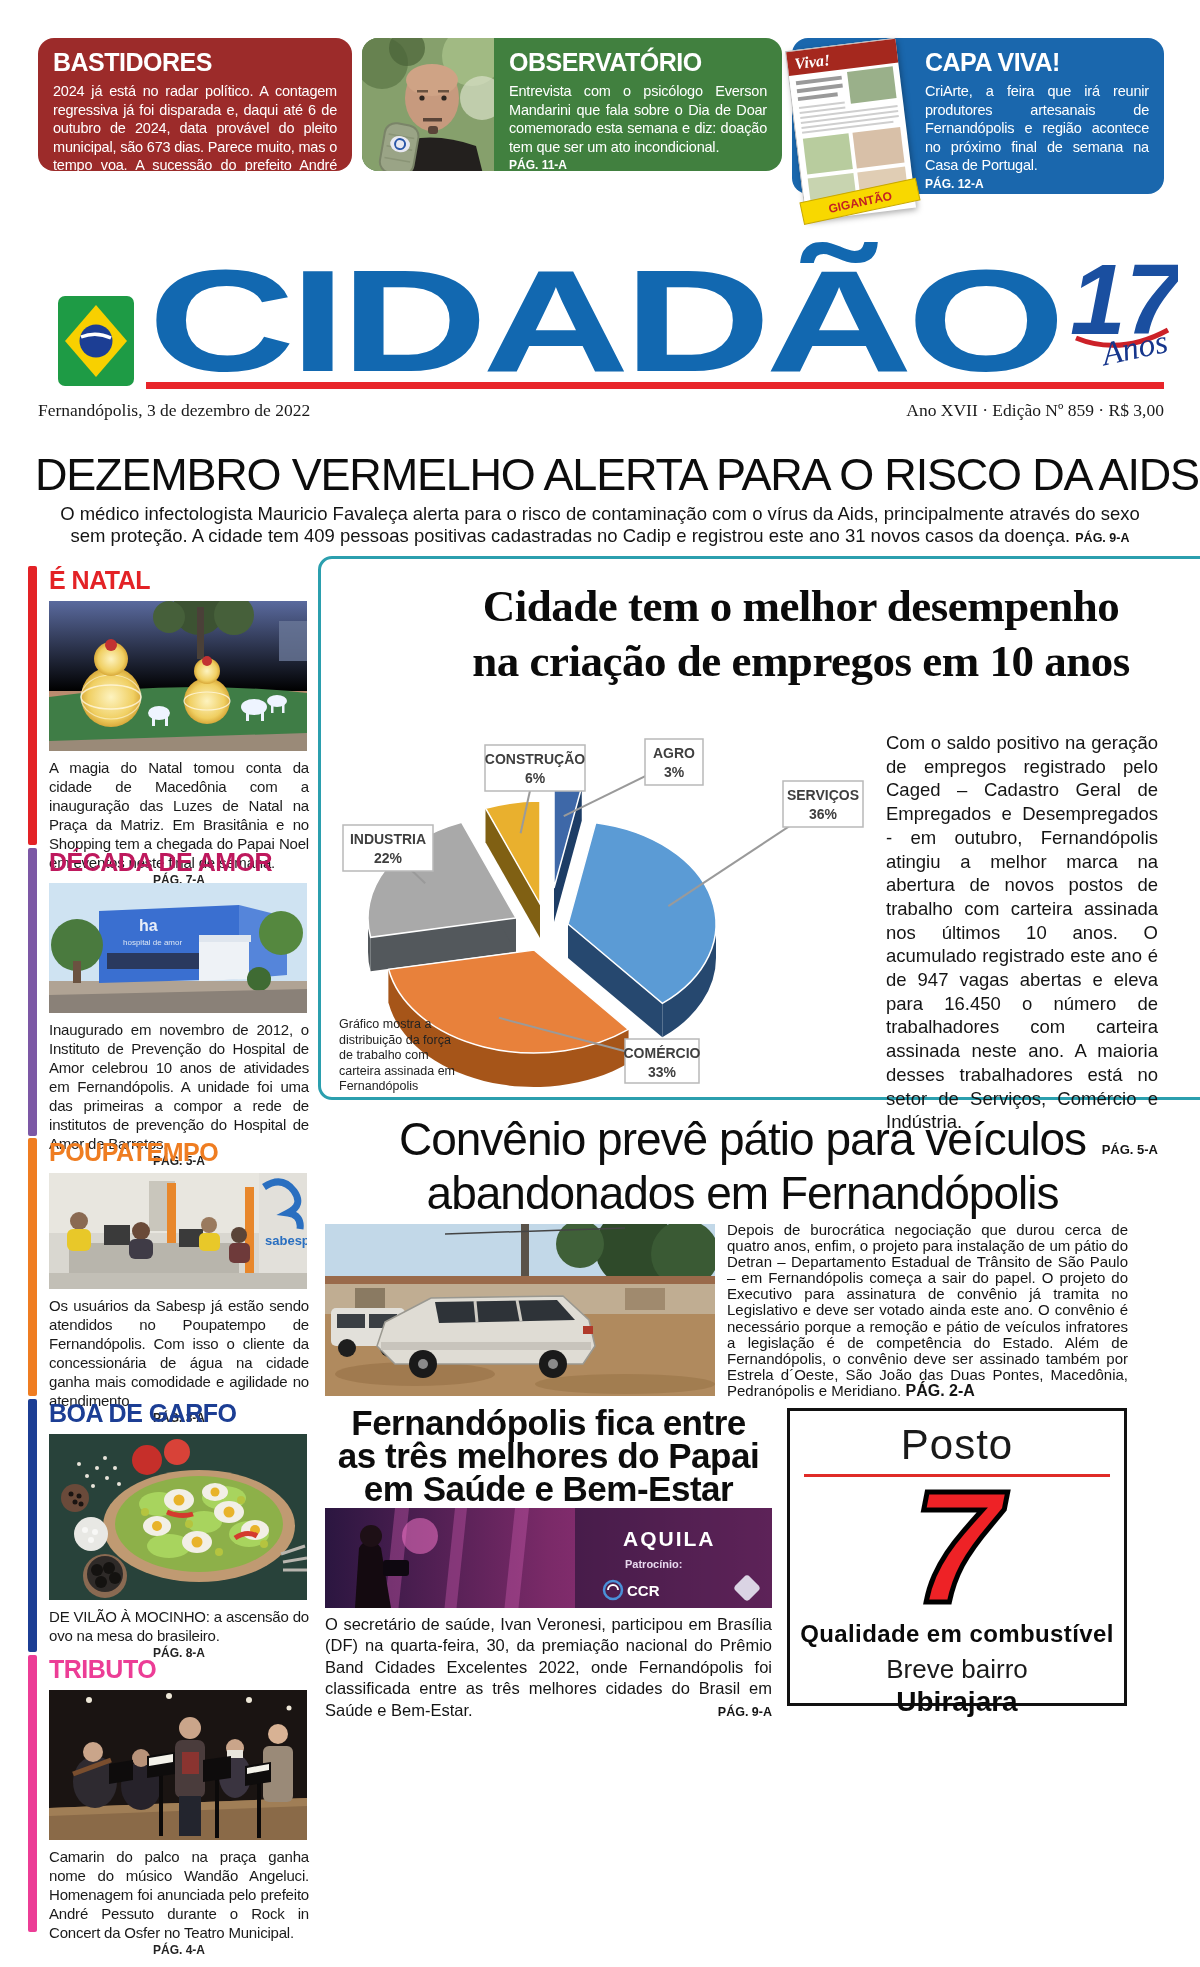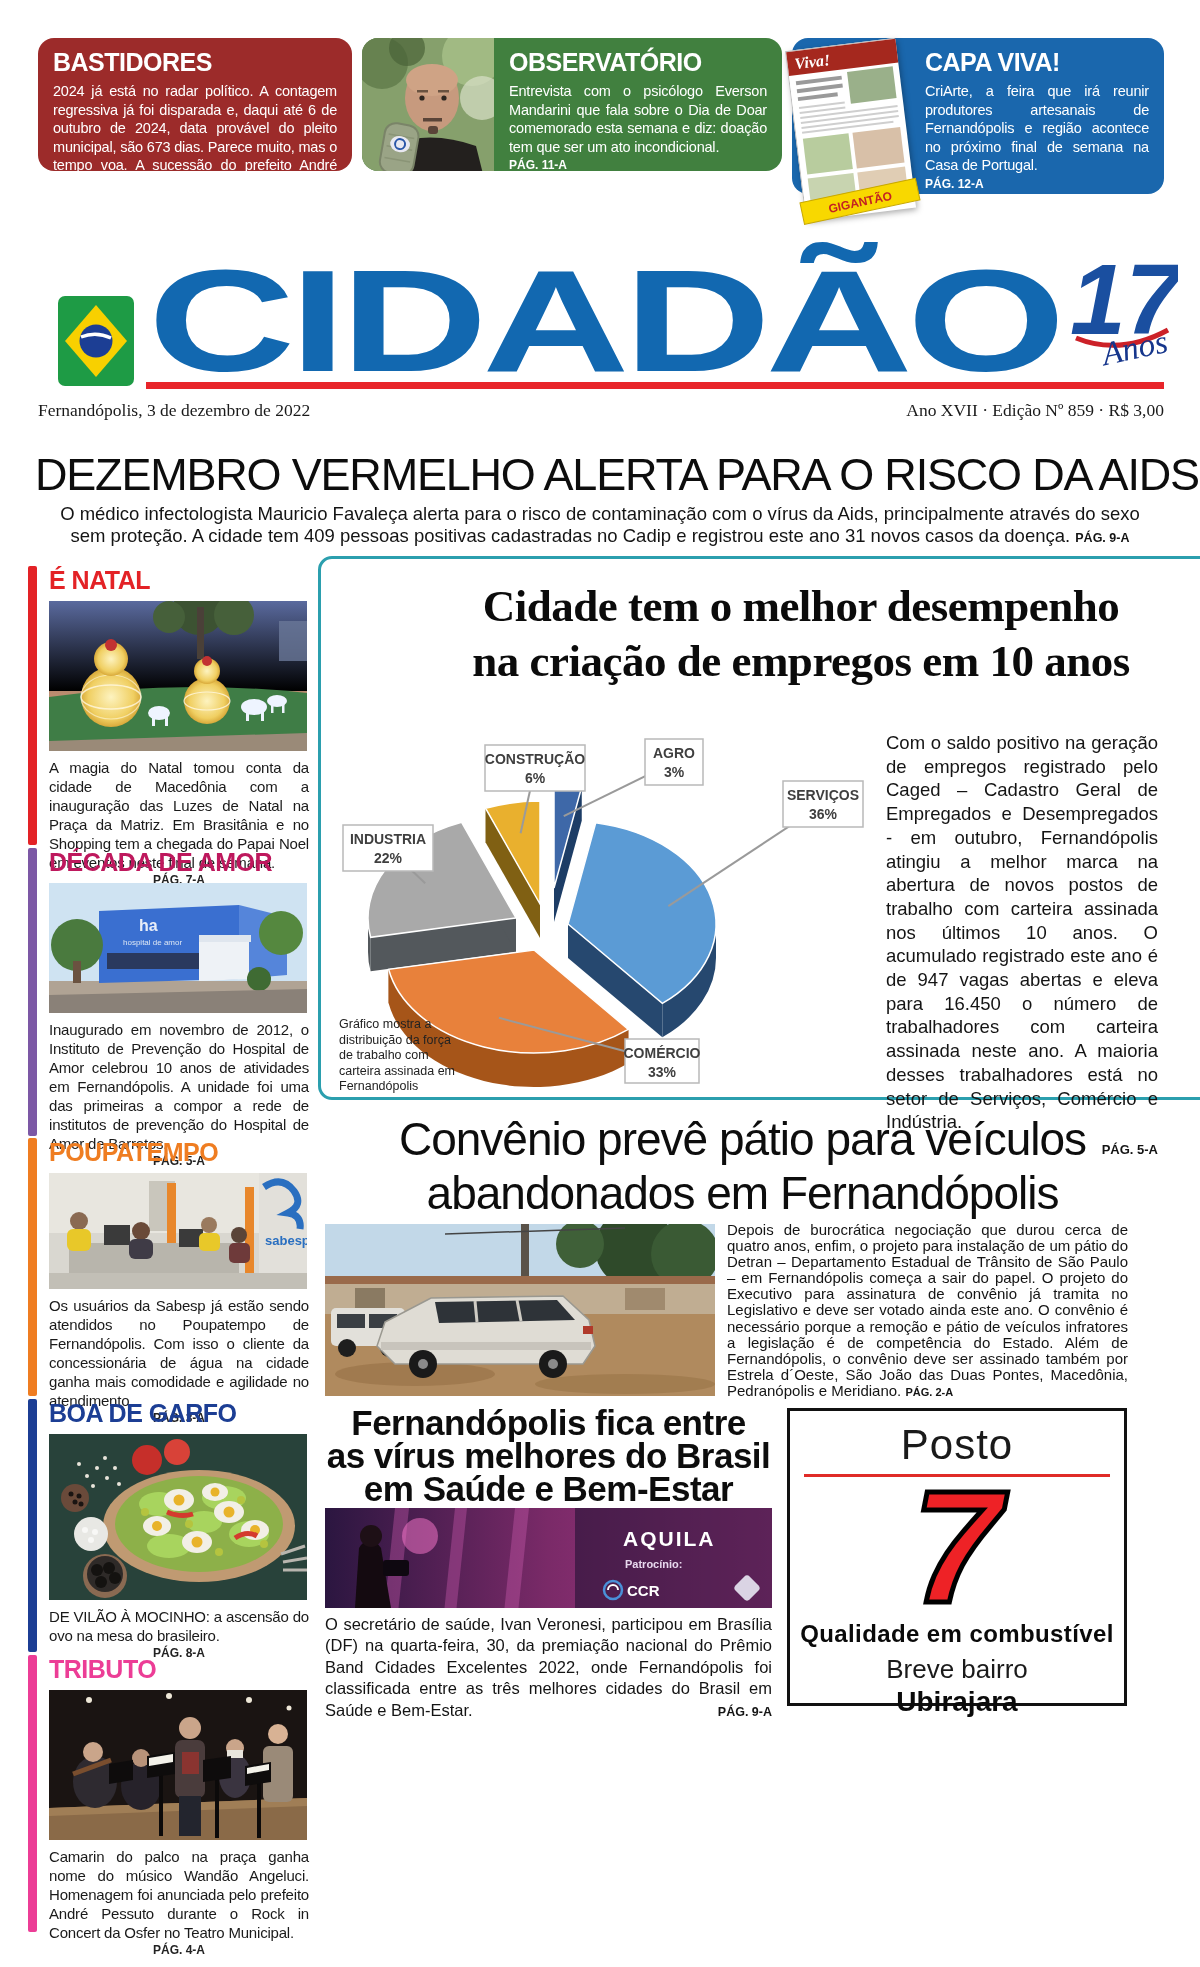--- a/index.html
+++ b/index.html
@@ -57,21 +57,21 @@
   #jobs-pie{position:absolute;left:14px;top:130px;overflow:visible}
   #jobs-caption{position:absolute;left:18px;top:458px;width:124px;font-size:12.5px;line-height:15.5px;color:#222}
   .pie-label{font:bold 14px "Liberation Sans",sans-serif;fill:#3f3f3f}
 
   
   #patio-headline{position:absolute;left:320px;top:1112px;width:845px;text-align:center;
                   font-size:46px;line-height:54px;font-weight:400;letter-spacing:-1px;color:#0d0d0d}
   #patio-photo{position:absolute;left:325px;top:1224px}
   #patio-body{position:absolute;left:727px;top:1222px;width:401px;font-size:15px;line-height:16.1px;
               text-align:justify;color:#141414}
-  #patio-body .pag-inline{font-size:11px}
+  #patio-body .pag-inline{font-size:16px}
 
   
   #health-headline{position:absolute;left:325px;top:1406px;width:447px;text-align:center;
                    font-size:35px;line-height:33px;font-weight:700;letter-spacing:-.5px;color:#0d0d0d}
   #health-photo{position:absolute;left:325px;top:1508px}
   #health-body{position:absolute;left:325px;top:1614px;width:447px;font-size:16.5px;line-height:21.4px;
                text-align:justify;color:#141414}
   #health-pag{position:absolute;right:0;bottom:-2px;font-weight:bold;font-size:12.5px;background:#fff;padding-left:6px}
 
   
@@ -524,21 +524,21 @@
     </g>
   </svg>
 
   <div id="patio-body">
     <span>Depois de burocrática negociação que durou cerca de quatro anos, enfim, o projeto para instalação de um pátio do Detran – Departamento Estadual de Trânsito de São Paulo – em Fernandópolis começa a sair do papel. O projeto do Executivo para assinatura de convênio já tramita no Legislativo e deve ser votado ainda este ano. O convênio é necessário porque a remoção e pátio de veículos infratores a legislação é de competência do Estado. Além de Fernandópolis, o convênio deve ser assinado também por Estrela d´Oeste, São João das Duas Pontes, Macedônia, Pedranópolis e Meridiano.</span>
     <span class="pag-inline">PÁG. 2-A</span>
   </div>
 
   <div id="health-headline">
     <div>Fernandópolis fica entre</div>
-    <div>as vírus melhores do Brasil</div>
+    <div>as três melhores do Papai</div>
     <div>em Saúde e Bem-Estar</div>
   </div>
 
   <svg id="health-photo" width="447" height="100" viewBox="0 0 447 100">
     <defs>
       <linearGradient id="stageG" x1="0" y1="0" x2="1" y2="0">
         <stop offset="0" stop-color="#2b1640"></stop>
           <stop offset=".5" stop-color="#7a2a68"></stop>
           <stop offset="1" stop-color="#b03a8a"></stop>
       </linearGradient>

